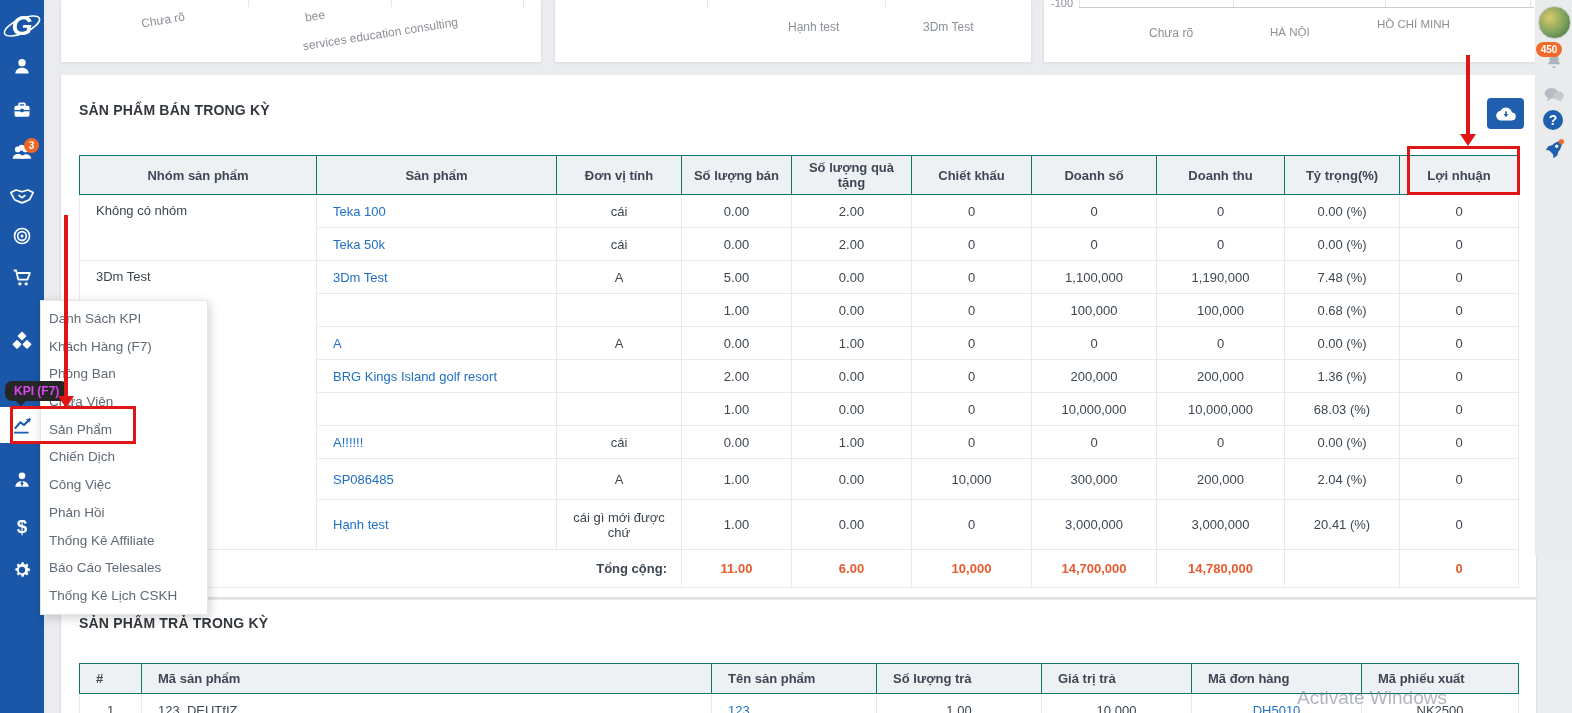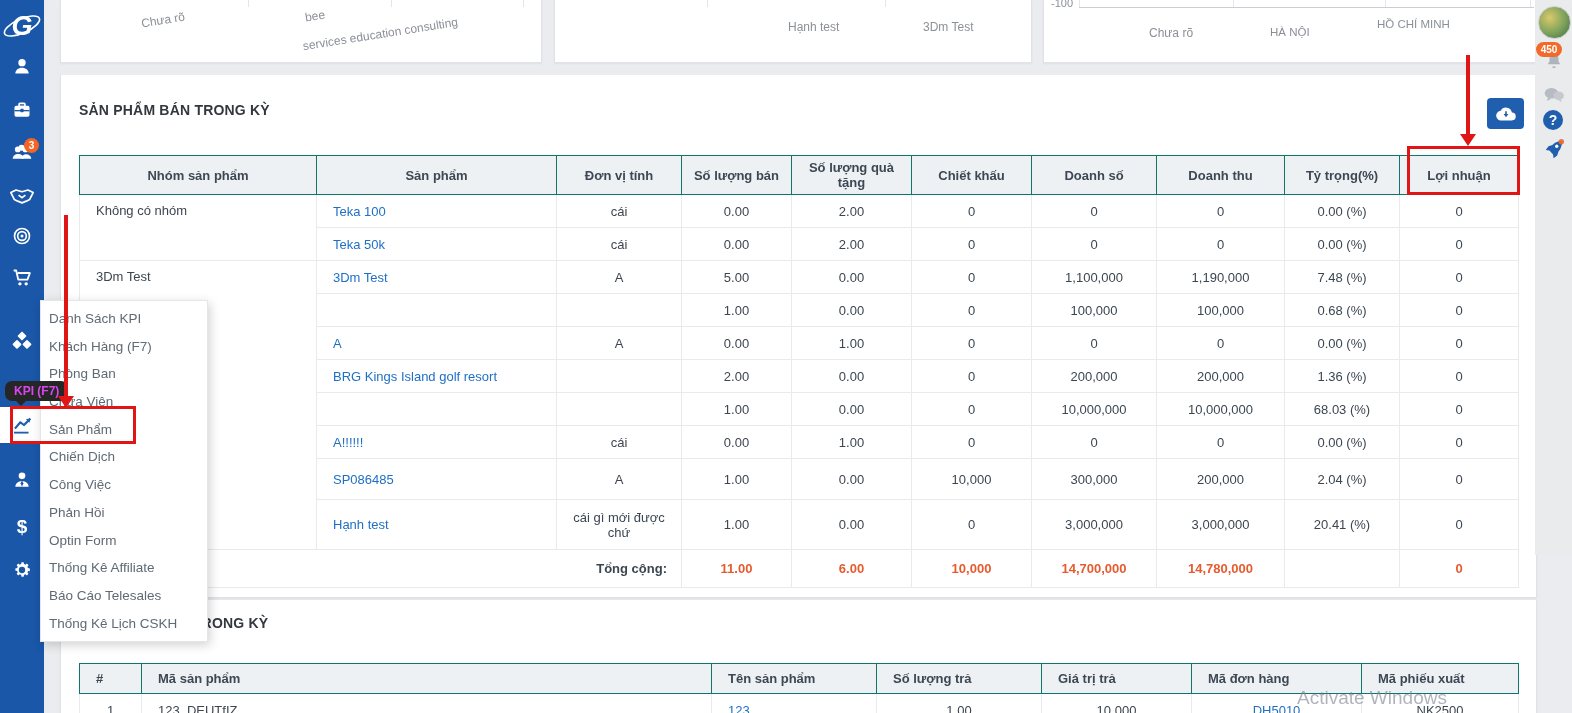--- a/index.html
+++ b/index.html
@@ -400,21 +400,20 @@
 
   <div class="popup" id="popup-menu">
       <div class="menu-item">Danh Sách KPI</div>
       <div class="menu-item">Khách Hàng (F7)</div>
       <div class="menu-item">Phòng Ban</div>
       <div class="menu-item">Chưa Viên</div>
       <div class="menu-item">Sản Phẩm</div>
       <div class="menu-item">Chiến Dịch</div>
       <div class="menu-item">Công Việc</div>
       <div class="menu-item">Phản Hồi</div>
-      <div class="menu-item">Optin Form</div>
       <div class="menu-item">Thống Kê Affiliate</div>
       <div class="menu-item">Báo Cáo Telesales</div>
       <div class="menu-item">Thống Kê Lịch CSKH</div>
     </div>
 
   <div class="tooltip">KPI (F7)</div>
 
   <div class="red-line" style="left:64px;top:215px;width:4px;height:182px"></div>
   <div class="red-head" style="left:58px;top:396px"></div>
   <div class="red-box" style="left:10px;top:406px;width:120px;height:32px"></div>

